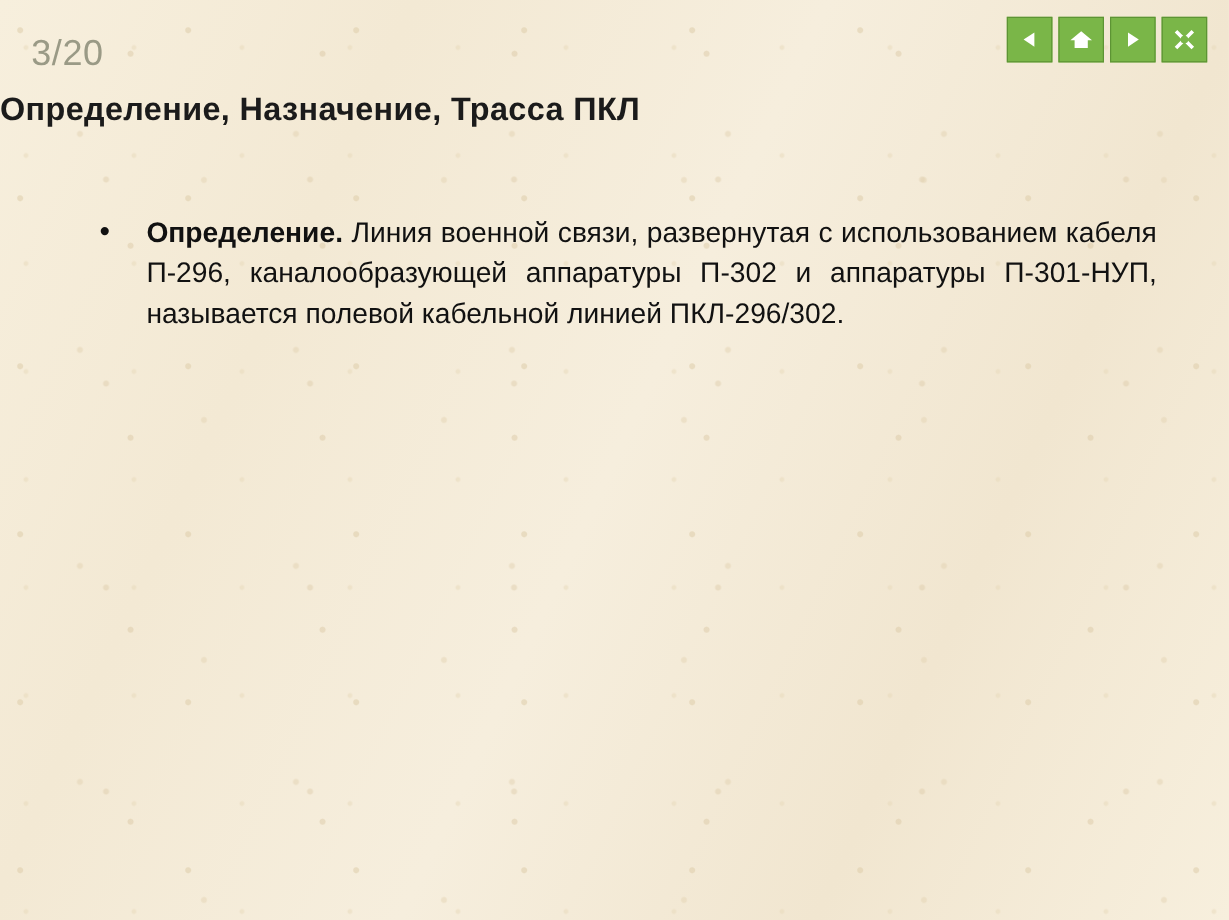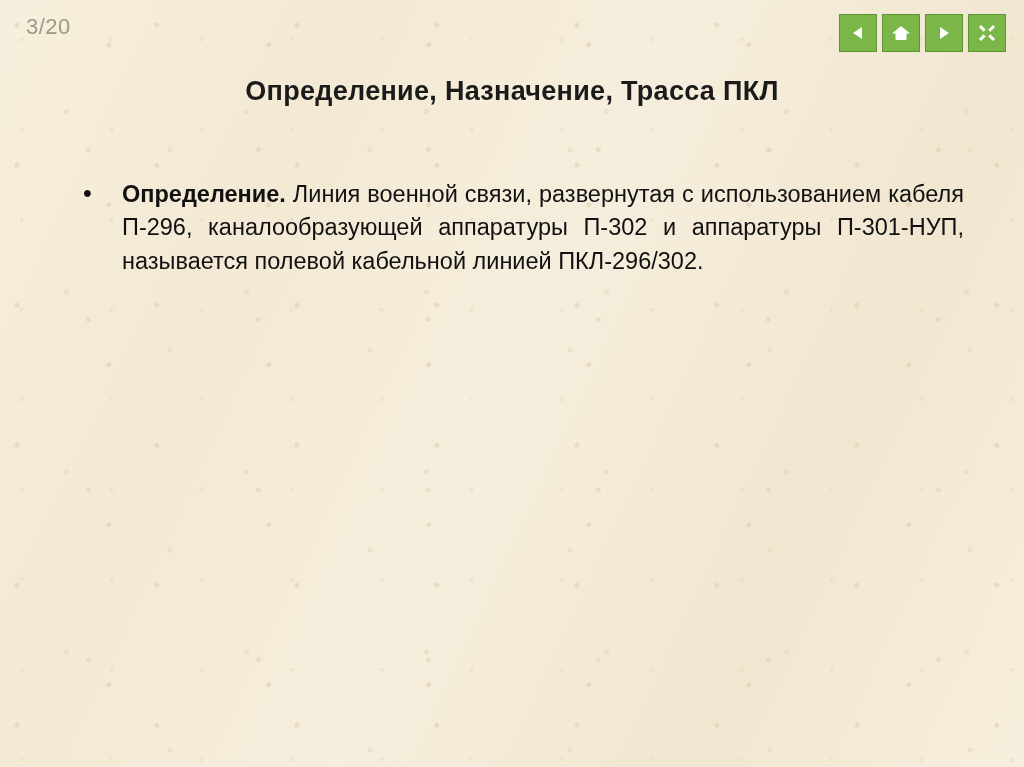--- a/index.html
+++ b/index.html
@@ -23,23 +23,23 @@
       radial-gradient(circle at 68% 28%, rgba(217,198,162,0.45) 0 2px, transparent 3px),
       radial-gradient(circle at 85% 75%, rgba(228,212,180,0.5) 0 2px, transparent 3px),
       radial-gradient(circle at 52% 88%, rgba(220,202,168,0.45) 0 2px, transparent 3px),
       radial-gradient(circle at 24% 44%, rgba(231,217,186,0.5) 0 1.5px, transparent 2.5px),
       linear-gradient(115deg, #f7efdd 0%, #f3e9d4 25%, #f6eedd 50%, #f1e6d0 75%, #f7efdd 100%);
     background-size: 140px 140px, 180px 180px, 160px 160px, 200px 200px, 170px 170px, 90px 90px, 100% 100%;
     box-sizing: border-box;
   }
   .slide-number {
     position: absolute;
-    top: 14px;
+    top: 28px;
     left: 26px;
-    font-size: 22px;
+    font-size: 30px;
     color: #9a9a86;
     letter-spacing: 0.5px;
   }
   .nav {
     position: absolute;
     top: 14px;
     right: 18px;
     display: flex;
     gap: 5px;
   }
@@ -52,21 +52,20 @@
     align-items: center;
     justify-content: center;
     box-sizing: border-box;
   }
   .nav-btn svg { display: block; }
   .title {
     position: absolute;
     top: 76px;
     left: 0;
     width: 1024px;
-    text-align: center;
     font-size: 27px;
     font-weight: bold;
     color: #1b1b1b;
     letter-spacing: 0.3px;
   }
   .content {
     position: absolute;
     top: 160px;
     left: 52px;
     width: 930px;

